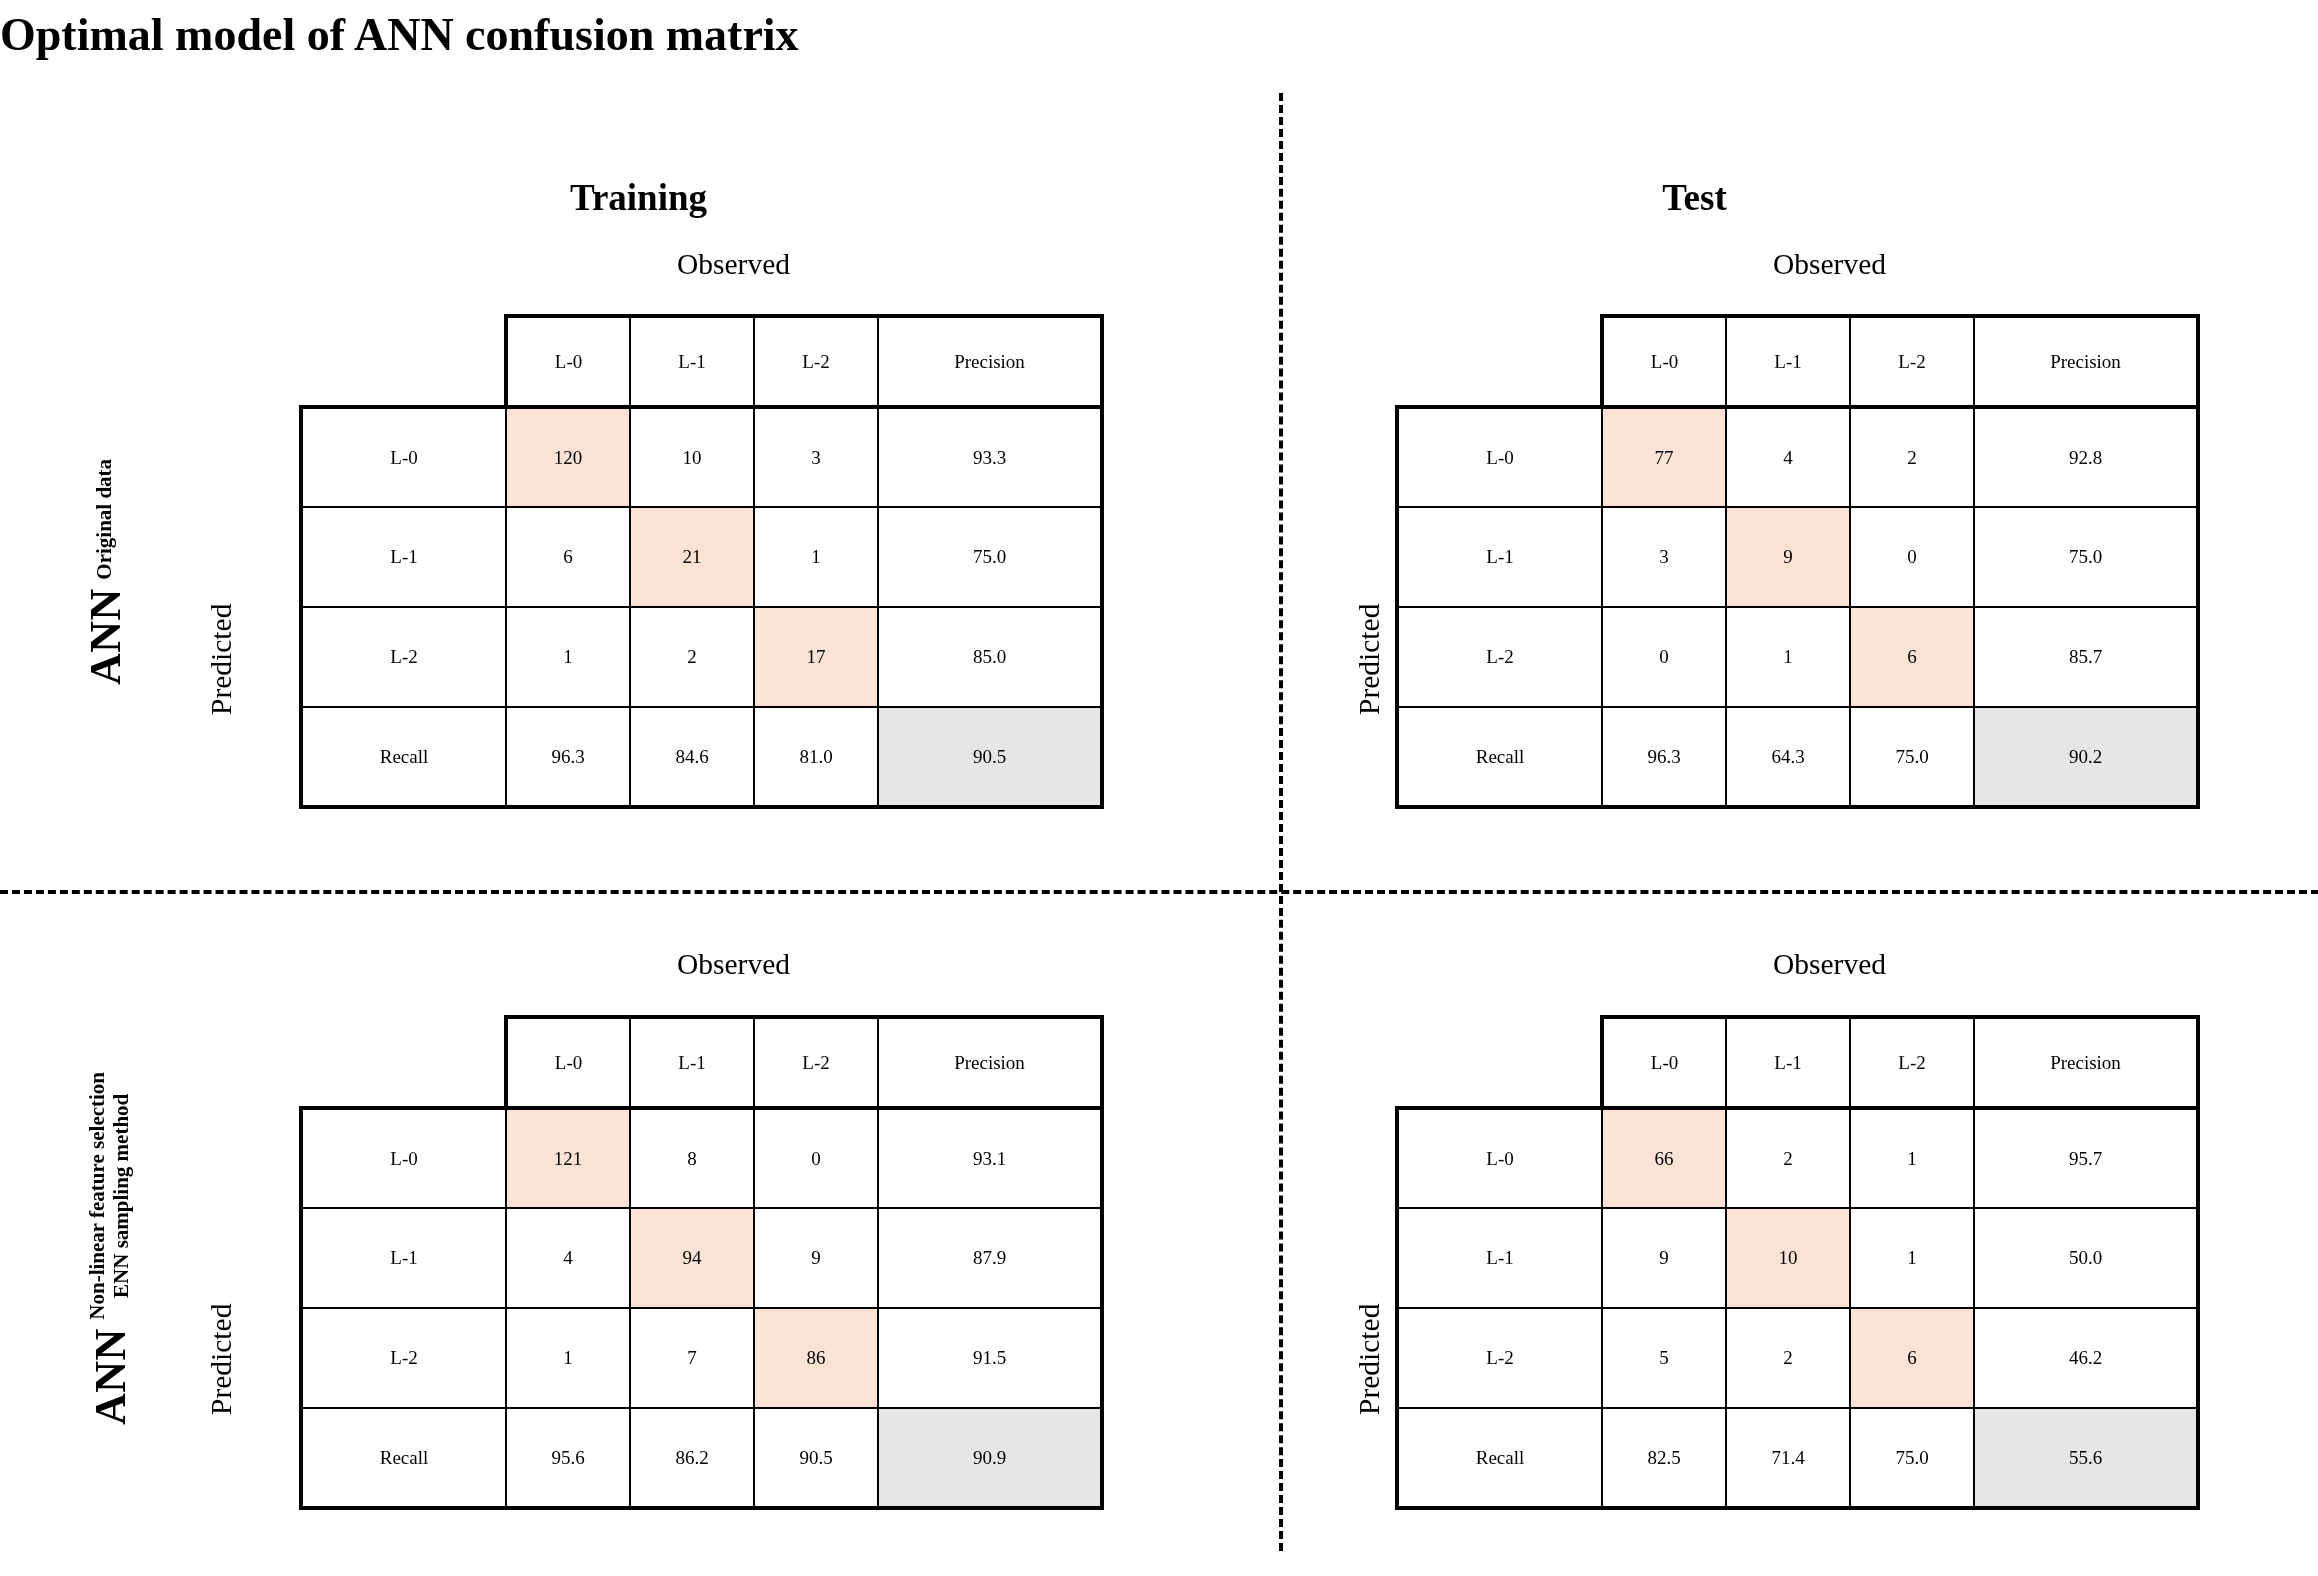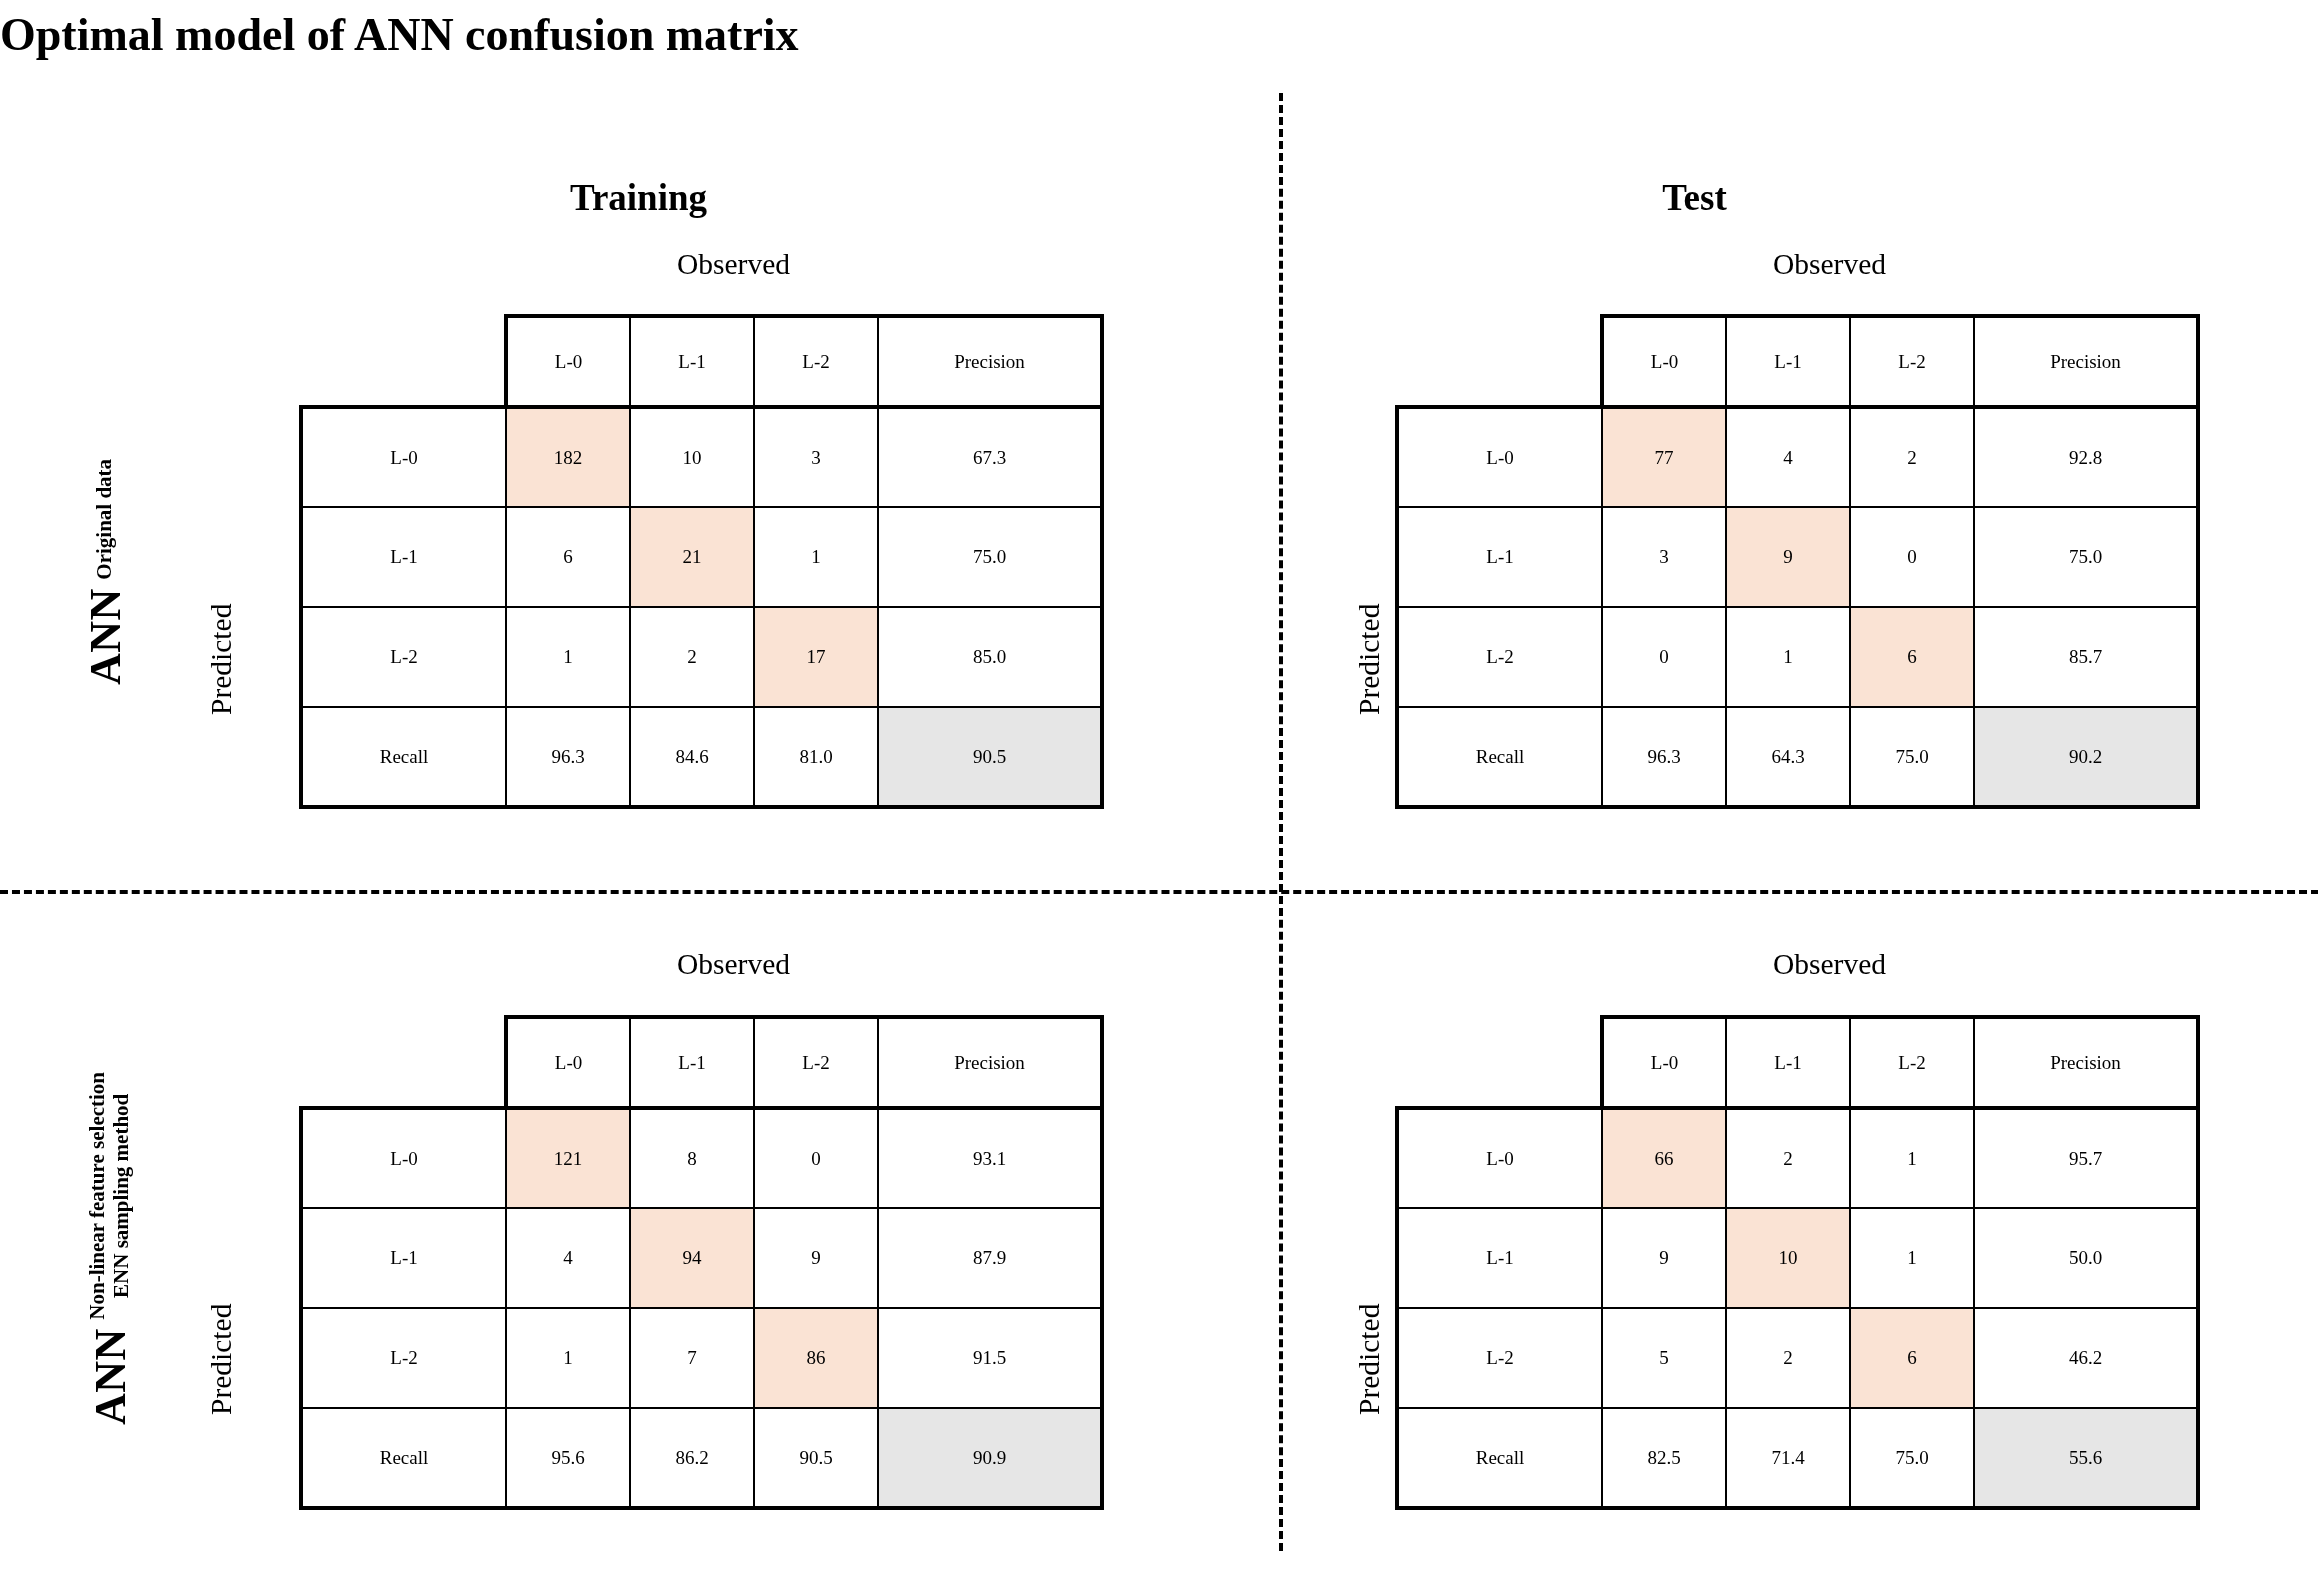--- a/index.html
+++ b/index.html
@@ -187,24 +187,24 @@
   <tbody>
       <tr class="header-row row-hdr">
     <td class="corner"></td>
     <td class="hdr first-col">L-0</td>
     <td class="hdr">L-1</td>
     <td class="hdr">L-2</td>
     <td class="hdr last-col">Precision</td>
   </tr>
   <tr class="body-first row-body">
     <td class="first-col">L-0</td>
-    <td class="diag">182</td>
+    <td class="diag">120</td>
     <td>10</td>
     <td>3</td>
-    <td class="last-col">67.3</td>
+    <td class="last-col">93.3</td>
   </tr>
   <tr class="row-body">
     <td class="first-col">L-1</td>
     <td>6</td>
     <td class="diag">21</td>
     <td>1</td>
     <td class="last-col">75.0</td>
   </tr>
   <tr class="row-body">
     <td class="first-col">L-2</td>

